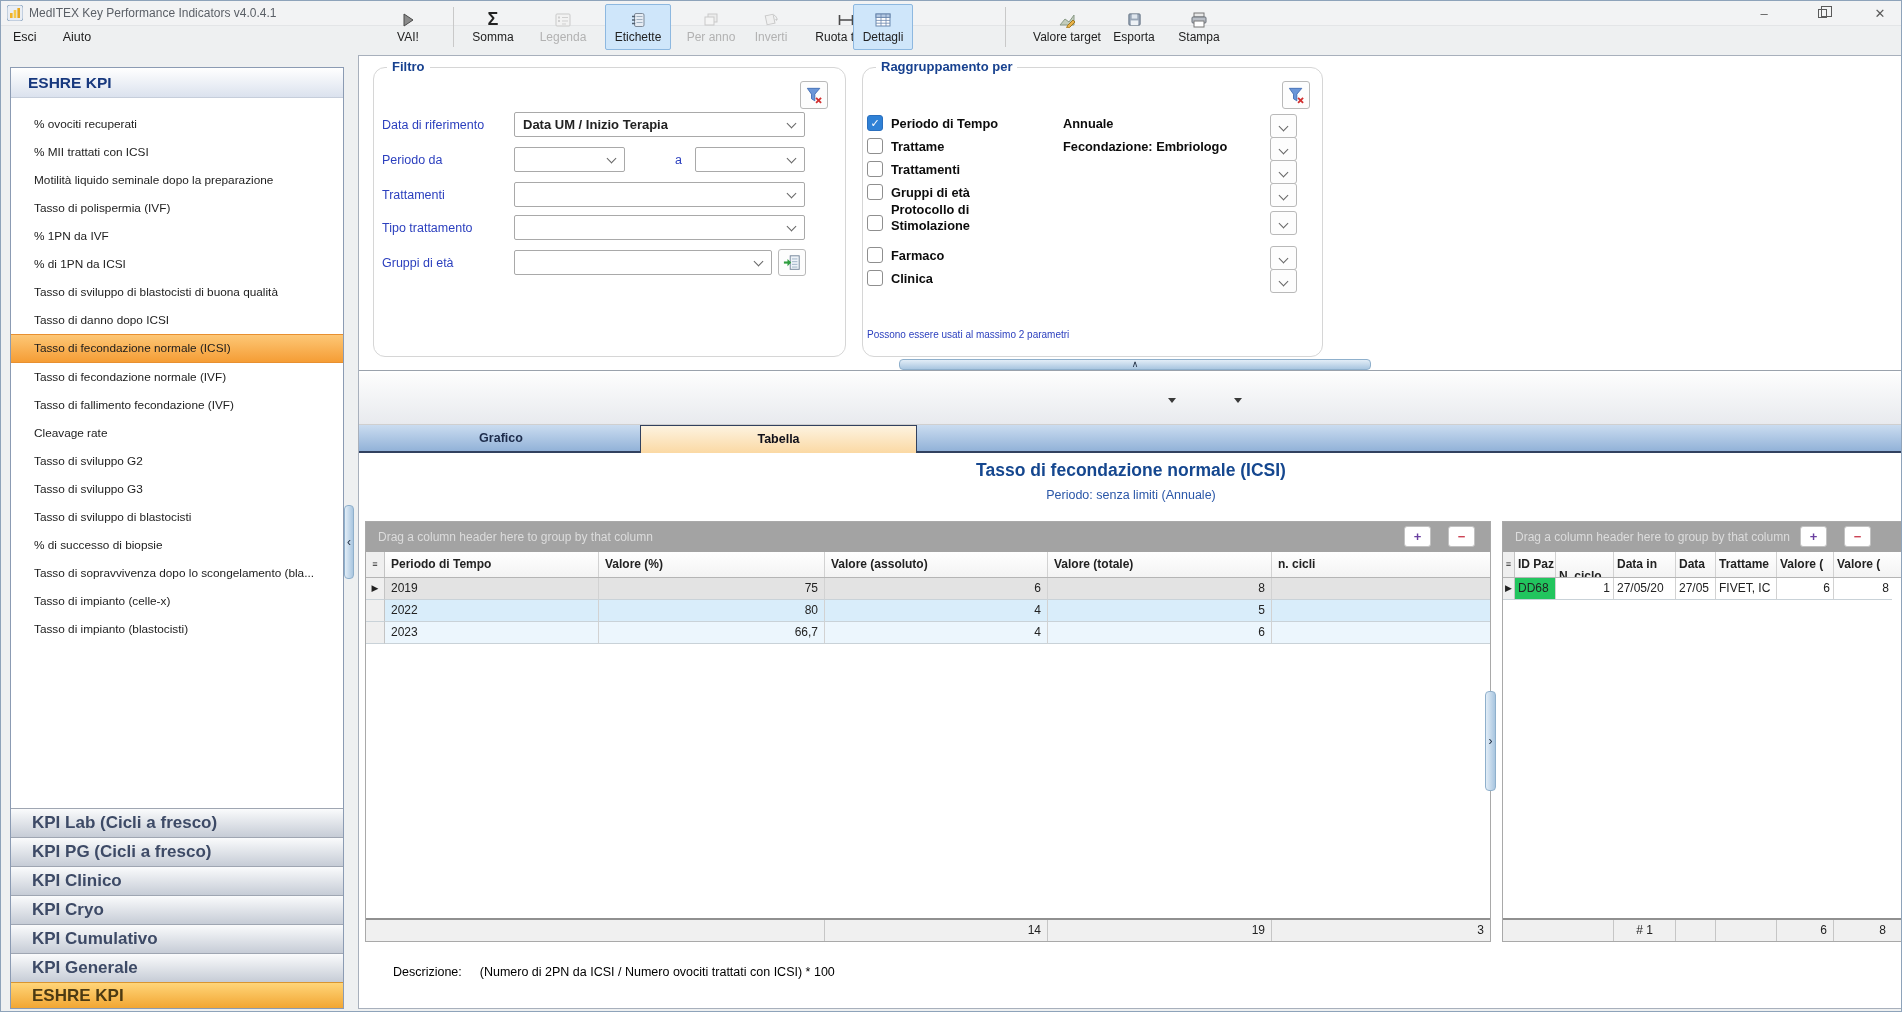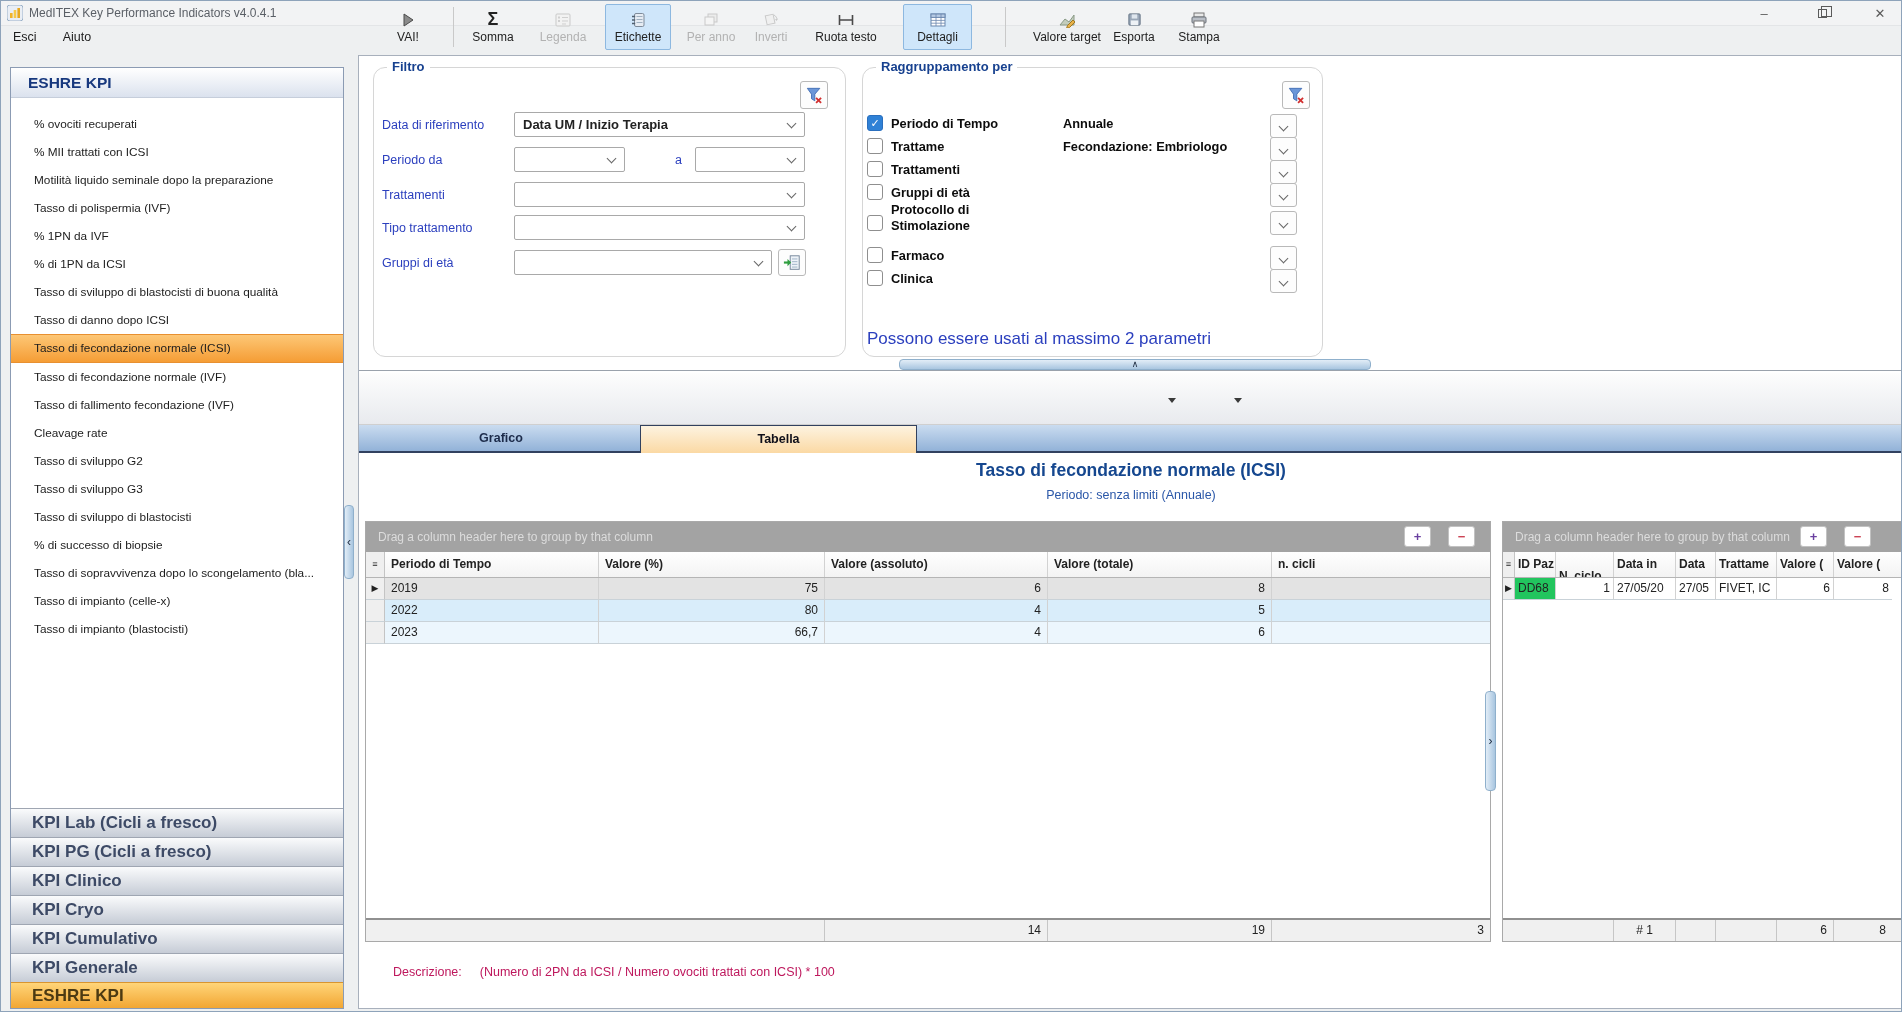--- a/index.html
+++ b/index.html
@@ -37,21 +37,21 @@
   .legend{position:absolute;top:-9px;left:13px;background:#fff;padding:0 5px;color:#17418f;font-weight:bold;font-size:13px;white-space:nowrap}
   .flabel{color:#2b3fbe;font-size:12.5px;white-space:nowrap}
   .combo{position:absolute;background:#fff;border:1px solid #a9a9a9;border-radius:2px;height:25px;display:flex;align-items:center;padding:0 24px 0 8px}
   .combo .val{font-weight:bold;font-size:13px;white-space:nowrap;overflow:hidden}
   .chev{position:absolute;right:9px;top:7px;width:7px;height:7px;border-right:1.6px solid #666;border-bottom:1.6px solid #666;transform:rotate(45deg)}
   .sqbtn{position:absolute;background:linear-gradient(#ffffff,#eceev0);background:#fdfdfd;border:1px solid #b9b9b9;border-radius:3px;display:flex;align-items:center;justify-content:center}
   .cb{position:absolute;width:16px;height:16px;border-radius:3px;border:1px solid #8f8f8f;background:#fff;text-align:center;line-height:15px;font-size:11px;color:#fff}
   .cb.on{background:#2f81d6;border-color:#2a6fbe}
   .cblabel{position:absolute;font-weight:bold;font-size:12.8px;color:#0c0c0c;line-height:16px}
   .gval{position:absolute;font-weight:bold;font-size:12.8px;color:#0c0c0c;white-space:nowrap}
-  .note{color:#2b3fbe;font-size:17px}
+  .note{color:#2b3fbe;font-size:10px}
 
   
   .hsplit{left:898px;top:358px;width:472px;height:11px;background:linear-gradient(#e2edf7,#a9c6e0);border:1px solid #8fb0cc;border-radius:4px;
           display:flex;align-items:center;justify-content:center;font-size:9px;color:#1d2b3f;line-height:9px}
   .vhandle{background:linear-gradient(90deg,#e2edf7,#a9c6e0);border:1px solid #8fb0cc;border-radius:4px;
           display:flex;align-items:center;justify-content:center;font-size:12px;color:#1d2b3f}
   .splitline{left:358px;top:369px;width:1544px;height:1px;background:#9aa2ac}
 
   
   .toolbar{left:358px;top:372px;width:1544px;height:52px;background:linear-gradient(#fdfdfd,#e8eaee);border-bottom:1px solid #cfcfcf}
@@ -89,21 +89,21 @@
   .gfoot{position:absolute;bottom:0;left:0;right:0;height:23px;display:flex;background:#f0f0f0;border-top:2px solid #909090;font-size:12px}
   .gfoot .gc{background:#f0f0f0;border-right:1px solid #c6c6c6;line-height:21px}
   .m1{width:214px}.m2{width:226px}.m3{width:223px}.m4{width:224px}.m5{flex:1}
   .mf0{width:459px}
   .row2019{background:#e3e3e3}.row2022{background:#d9edfa}.row2023{background:#ecf6fd}
   .dind{width:12px;background:#efefef;border-right:1px solid #c4c4c4;text-align:center;font-size:9px;padding:0;color:#222}
   .d1{width:41px}.d2{width:58px}.d3{width:62px}.d4{width:40px}.d5{width:61px}.d6{width:57px}.d7{width:58px}
   .df0{width:111px}
   .cellsel{background:#22c55e}
 
-  .desc{left:392px;top:964px;font-size:12.5px;color:#be185d;display:flex;gap:18px;white-space:nowrap}
+  .desc{left:392px;top:964px;font-size:12.5px;color:#000000;display:flex;gap:18px;white-space:nowrap}
 </style>
 </head>
 <body>
 
 <div id="app">
 
   <div class="a titlebar">
     <span style="display:inline-flex">
       <svg width="16" height="16" viewBox="0 0 16 16">
           <rect width="16" height="16" rx="3" fill="#e9eef5" stroke="#9ab0c8"></rect>
@@ -329,21 +329,21 @@
     <div class="lb">Inverti</div>
   </div>
   <div class="tbtn a" style="left:800px;width:90px">
     <div class="ic">
         <svg width="18" height="14" viewBox="0 0 18 14">
           <path d="M2.5 2v10M15.5 2v10M2.5 7h13" stroke="#4a4a4a" stroke-width="1.6"></path>
         </svg>
       </div>
     <div class="lb">Ruota testo</div>
   </div>
-  <div class="tbtn a active" style="left:902px;width:69px">
+  <div class="tbtn a active" style="left:852px;width:60px">
     <div class="ic">
         <svg width="16" height="14" viewBox="0 0 16 14">
           <rect x="1" y="1" width="14" height="12" fill="#fff" stroke="#6a87ad"></rect>
           <rect x="1" y="1" width="14" height="3.4" fill="#b7cbe4" stroke="#6a87ad"></rect>
           <path d="M6 1v12M11 1v12M1 7.4h14M1 10.2h14" stroke="#6a87ad" stroke-width=".8"></path>
         </svg>
       </div>
     <div class="lb">Dettagli</div>
   </div>
   <span class="tsep a" style="left:1004px"></span>

